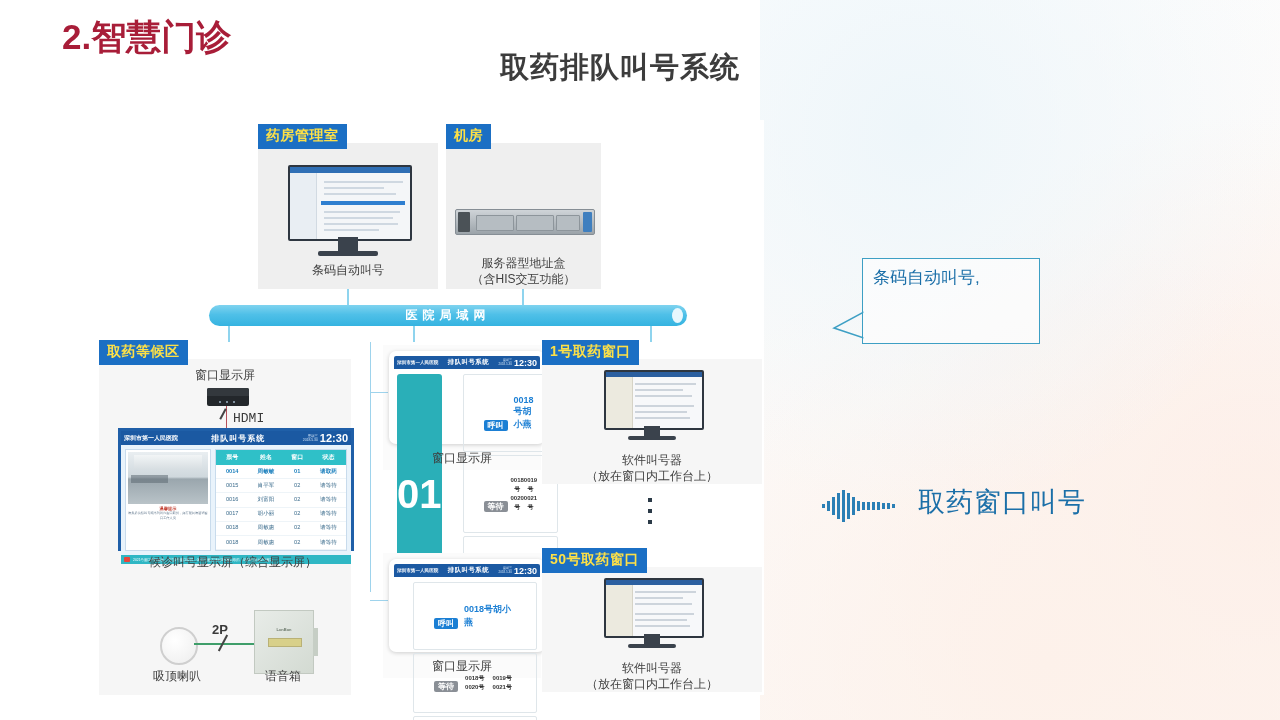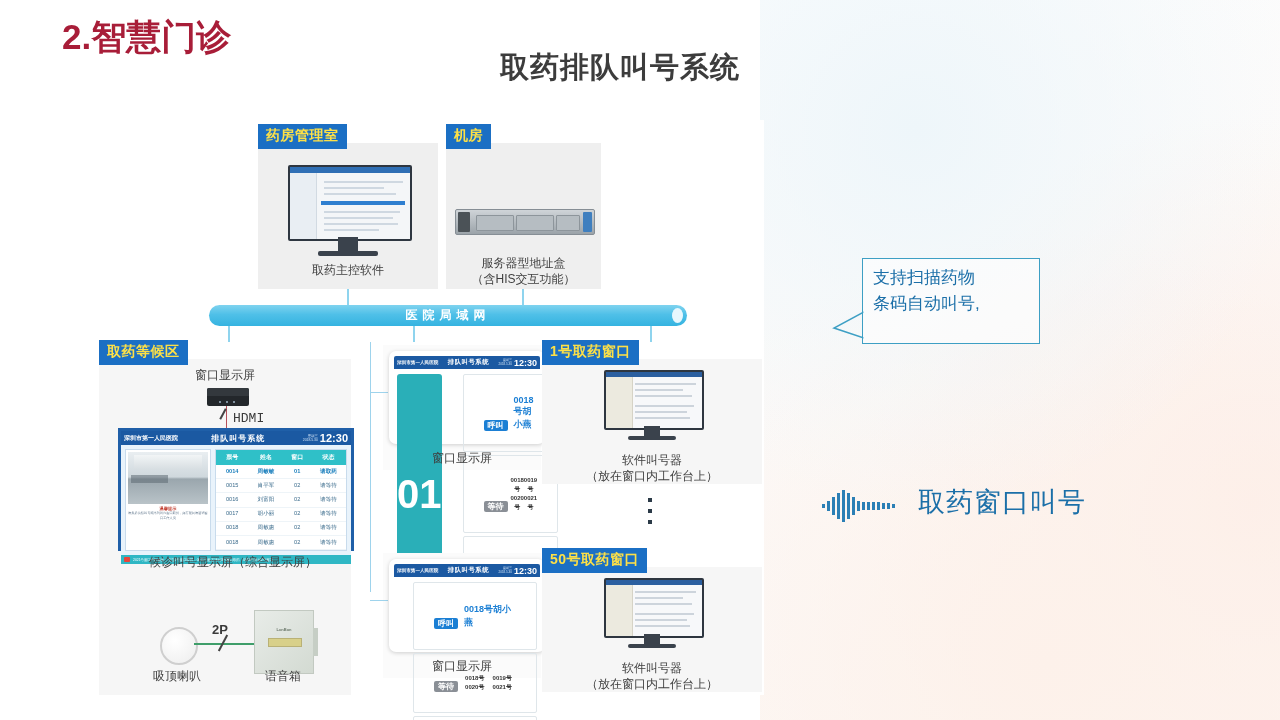--- a/index.html
+++ b/index.html
@@ -204,21 +204,21 @@
     <div class="mon-row" style="left:28%;top:26px;width:60%;"></div>
     <div class="mon-hl" style="left:26%;top:34px;width:70%;"></div>
     <div class="mon-row" style="left:28%;top:44px;width:64%;"></div>
     <div class="mon-row" style="left:28%;top:50px;width:58%;"></div>
     <div class="mon-row" style="left:28%;top:56px;width:62%;"></div>
     <div class="mon-row" style="left:28%;top:62px;width:46%;"></div>
   </div>
 </div>
 <div class="mon-neck" style="left:338px;top:237px;width:20px;height:14px;"></div>
 <div class="mon-base" style="left:318px;top:251px;width:60px;height:5px;"></div>
-<div class="cap" style="left:288px;top:262px;width:120px;">取药主控软件</div>
+<div class="cap" style="left:288px;top:262px;width:120px;">条码自动叫号</div>
 
 <div class="tag" style="left:446px;top:124px;">机房</div>
 <div class="card" style="left:446px;top:143px;width:155px;height:146px;"></div>
 
 <div class="srv" style="left:455px;top:209px;width:138px;height:24px;">
   <div class="srv-l"></div>
   <div class="srv-bay" style="left:20px;top:5px;width:36px;height:14px;"></div>
   <div class="srv-bay" style="left:60px;top:5px;width:36px;height:14px;"></div>
   <div class="srv-bay" style="left:100px;top:5px;width:22px;height:14px;"></div>
   <div class="srv-r"></div>
@@ -467,21 +467,20 @@
 </div>
 <div class="mon-neck" style="left:644px;top:634px;width:16px;height:10px;"></div>
 <div class="mon-base" style="left:628px;top:644px;width:48px;height:4px;"></div>
 <div class="cap" style="left:572px;top:660px;width:160px;">软件叫号器</div>
 <div class="cap" style="left:572px;top:676px;width:160px;">（放在窗口内工作台上）</div>
 
 <svg class="callout-tail" viewBox="0 0 32 30">
   <path d="M32 2 L2 18 L32 28" fill="none" stroke="#3d9fc4" stroke-width="1.5"></path>
 </svg>
 <div class="callout">
-  <div>支持扫描药物</div>
   <div>条码自动叫号,</div>
 </div>
 
 <svg class="wave" viewBox="0 0 78 36">
   <g fill="#2b7fb5">
     <rect x="0" y="16" width="3" height="4"></rect>
     <rect x="5" y="13" width="3" height="10"></rect>
     <rect x="10" y="9" width="3" height="18"></rect>
     <rect x="15" y="5" width="3" height="26"></rect>
     <rect x="20" y="2" width="3" height="32"></rect>

